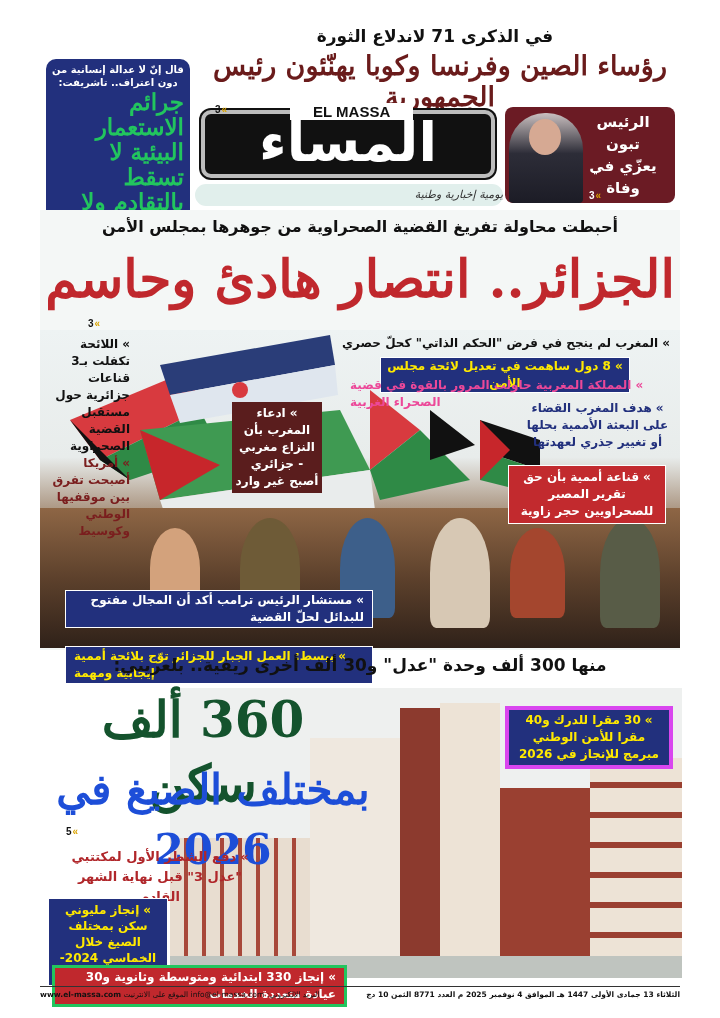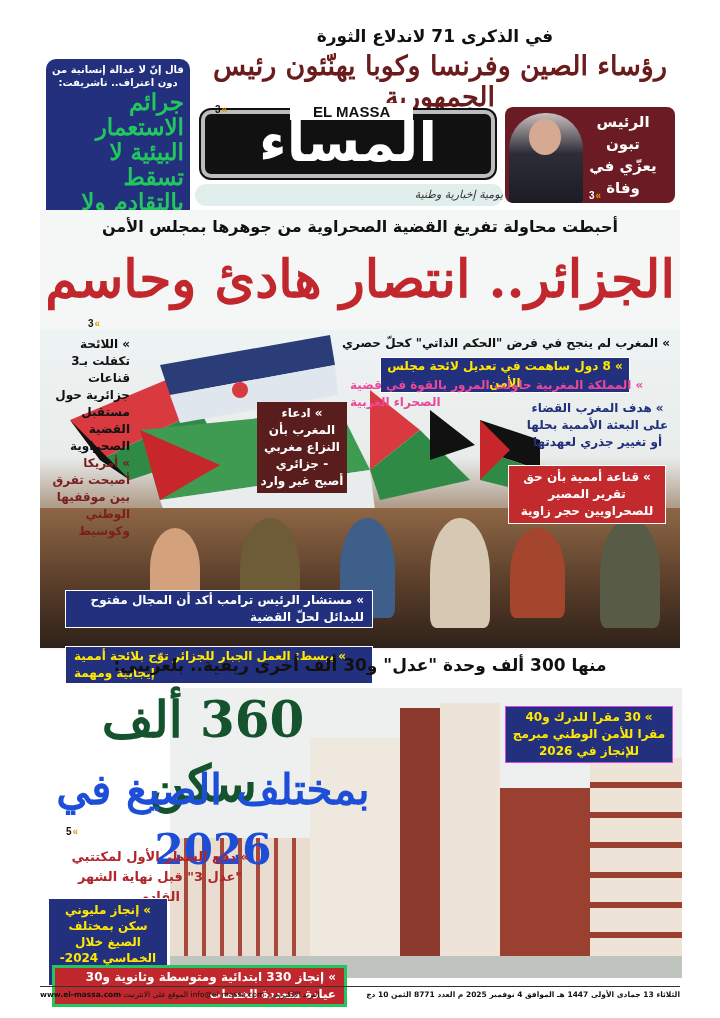--- a/index.html
+++ b/index.html
@@ -45,33 +45,33 @@
 
   .bullet { font-size: 12px; font-weight: bold; line-height: 17px; }
   .bullet .chev { color: inherit; margin-left: 4px; }
 
   .b1 { top: 335px; left: 320px; width: 350px; color: #111; text-align: right; }
   .b2 { top: 357px; left: 380px; width: 250px; height: 36px; background: #22307d; color: #ffe900; text-align: center; border: 1px solid #fff; }
   .b3 { top: 377px; left: 350px; width: 320px; color: #ec4899; text-align: left; }
   .b4 { top: 400px; left: 520px; width: 155px; color: #22307d; text-align: center; }
   .b5 { top: 465px; left: 508px; width: 158px; background: #c22a2e; color: #fff; text-align: center; padding: 3px 4px; border: 1px solid #fff; }
   .b6 { top: 336px; left: 48px; width: 82px; color: #111; text-align: right; }
-  .b7 { top: 402px; left: 232px; width: 90px; background: #5a1d1d; color: #fff; text-align: center; padding: 3px; margin-left: 25px; }
+  .b7 { top: 402px; left: 232px; width: 90px; background: #5a1d1d; color: #fff; text-align: center; padding: 3px; }
   .b8 { top: 455px; left: 48px; width: 82px; color: #7a1e1e; text-align: right; }
   .b9 { top: 590px; left: 65px; width: 308px; background: #22307d; color: #fff; text-align: right; padding: 1px 8px; border: 1px solid #fff; }
   .b10 { top: 614px; left: 65px; width: 308px; background: #22307d; color: #ffe900; text-align: left; padding: 1px 8px; border: 1px solid #fff; margin-top: 32px; }
 
   
   .housing-kicker { top: 655px; left: 40px; width: 640px; font-size: 17px; font-weight: bold; color: #111; text-align: center; }
   .housing-photo { top: 688px; left: 170px; width: 512px; height: 290px; background: #eef0ef; overflow: hidden; }
   .bldg { position: absolute; }
   .housing-h1 { top: 688px; left: 48px; width: 310px; font-size: 50px; font-weight: bold; color: #14532d; text-align: center; line-height: 64px; font-family: "DejaVu Serif", serif; }
   .housing-h2 { top: 760px; left: 48px; width: 330px; font-size: 42px; font-weight: bold; color: #1d4ed8; text-align: center; line-height: 60px; font-family: "DejaVu Serif", serif; letter-spacing: -1px; }
   .housing-ref { top: 826px; left: 66px; }
-  .h-b1 { top: 706px; left: 505px; width: 168px; background: #22307d; color: #ffe900; text-align: center; padding: 2px 4px; border: 1px solid #d946ef; }
+  .h-b1 { top: 706px; left: 505px; width: 168px; background: #22307d; color: #ffe900; text-align: center; padding: 2px 4px; border: 4px solid #d946ef; }
   .h-b2 { top: 847px; left: 60px; width: 200px; color: #b0262a; text-align: center; font-size: 13px; line-height: 20px; }
   .h-b3 { top: 898px; left: 48px; width: 120px; background: #22307d; color: #ffe900; text-align: center; padding: 3px 4px; border: 1px solid #fff; line-height: 16px; }
   .h-b4 { top: 965px; left: 52px; width: 295px; background: #c0282d; color: #fff; text-align: right; padding: 1px 8px; border: 3px solid #22c55e; }
 
   
   .footer { top: 986px; left: 40px; width: 640px; height: 14px; border-top: 1px solid #333; font-size: 7.5px; color: #111; display: flex; justify-content: space-between; align-items: center; padding-top: 2px; }
   .footer .f-right { font-weight: bold; }
   .footer .f-left { font-weight: bold; }
 </style>
 </head>

